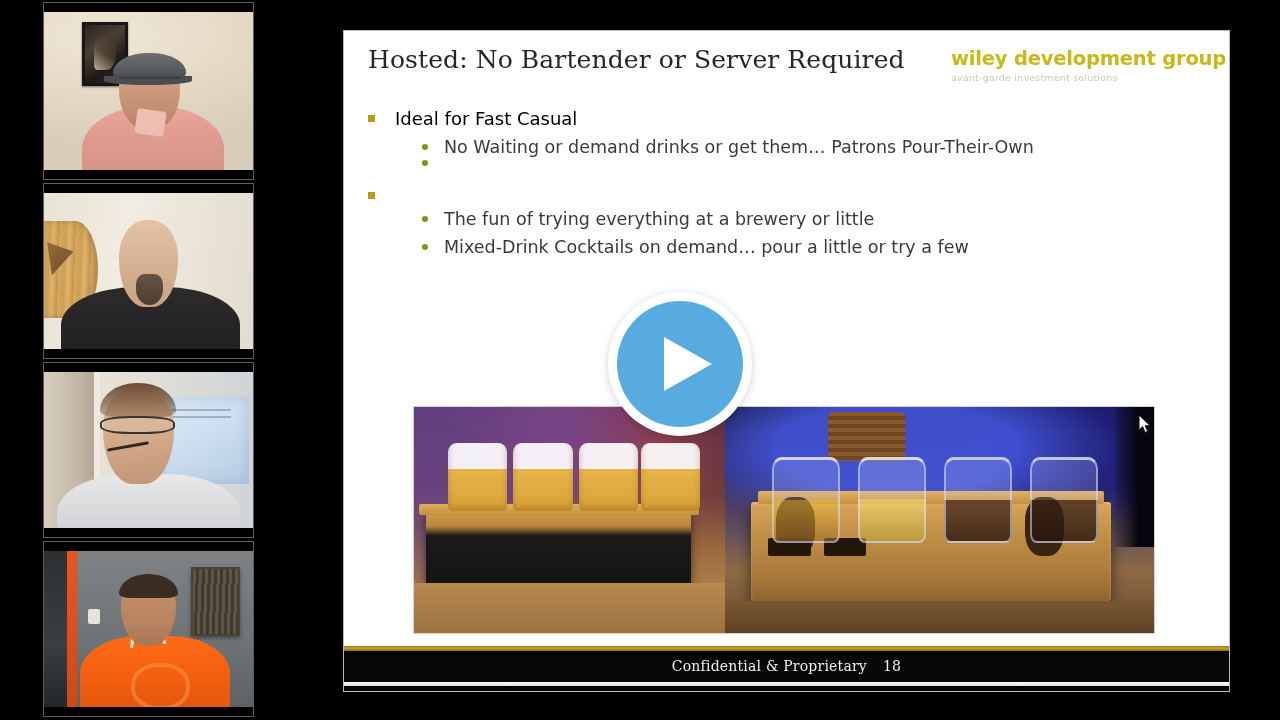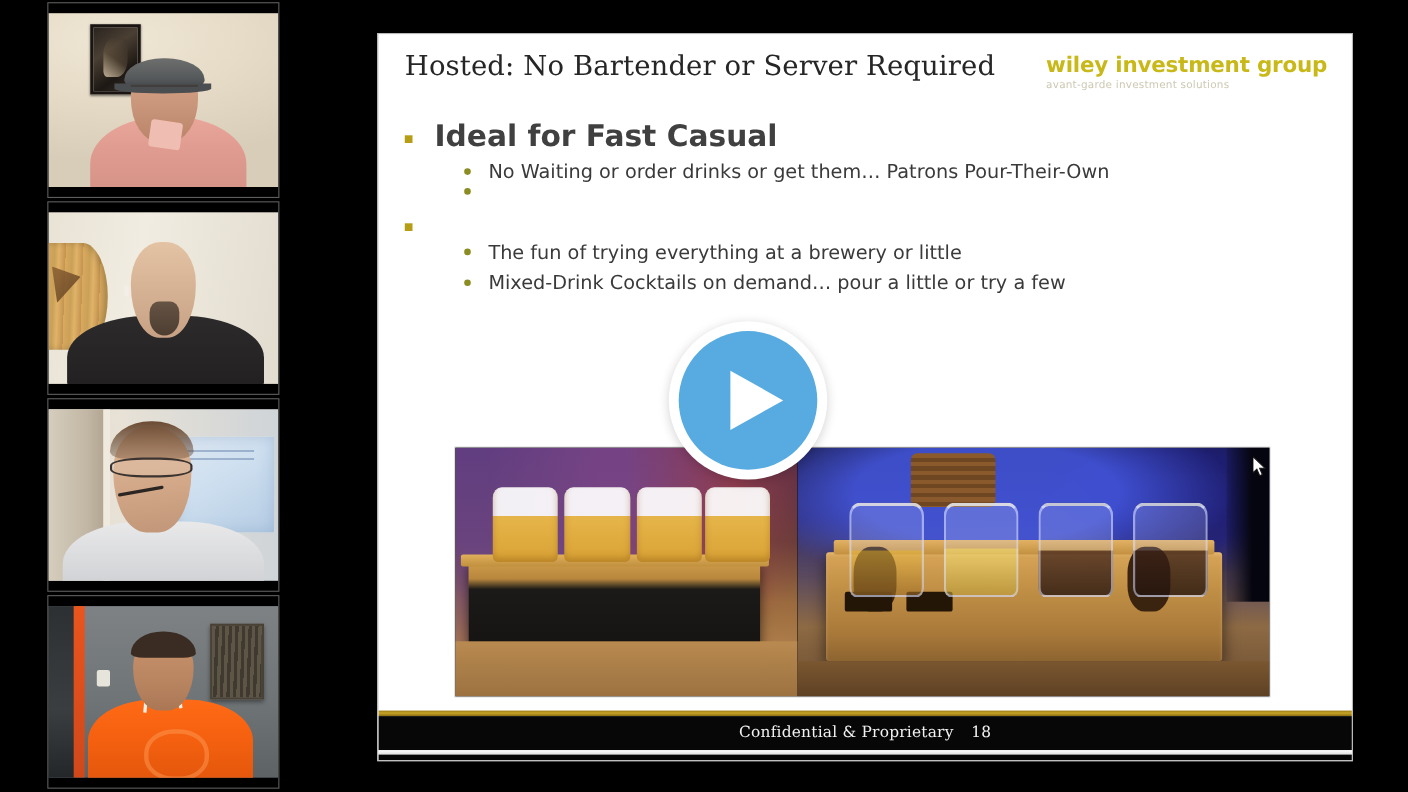--- a/index.html
+++ b/index.html
@@ -304,23 +304,23 @@
   .sq-bullet {
     width: 7px; height: 7px;
     background: #b59d15;
     margin-right: 20px;
     flex: none;
     position: relative;
     top: -3px;
   }
   .grp-head-text {
     font-family: "DejaVu Sans", sans-serif;
-    font-size: 27px;
-    font-weight: 700;
-    color: #404040;
+    font-size: 18px;
+    font-weight: 400;
+    color: #000000;
     line-height: 1.15;
   }
 
   .sub {
     display: flex;
     align-items: baseline;
     margin: 0 0 5px 54px;
   }
   .dot-bullet {
     width: 6px; height: 6px;
@@ -572,35 +572,35 @@
     </div>
 
   </div>
 
   <div id="slide">
 
     <div id="slide-title-row">
       <div id="slide-title">Hosted:  No Bartender or Server Required</div>
 
       <div id="brand">
-        <div id="brand-name">wiley investment group</div>
+        <div id="brand-name">wiley development group</div>
         <div id="brand-tag">avant-garde investment solutions</div>
       </div>
     </div>
 
     <div id="body-list">
 
       <div class="grp">
         <div class="grp-head">
           <span class="sq-bullet"></span>
           <span class="grp-head-text">Ideal for Fast Casual</span>
         </div>
         <div class="sub">
           <span class="dot-bullet"></span>
-          <span class="sub-text">No Waiting or order drinks or get them… Patrons Pour-Their-Own</span>
+          <span class="sub-text">No Waiting or demand drinks or get them… Patrons Pour-Their-Own</span>
         </div>
         <div class="sub">
           <span class="dot-bullet"></span>
         </div>
       </div>
 
       <div class="grp second">
         <div class="grp-head">
           <span class="sq-bullet"></span>
         </div>

